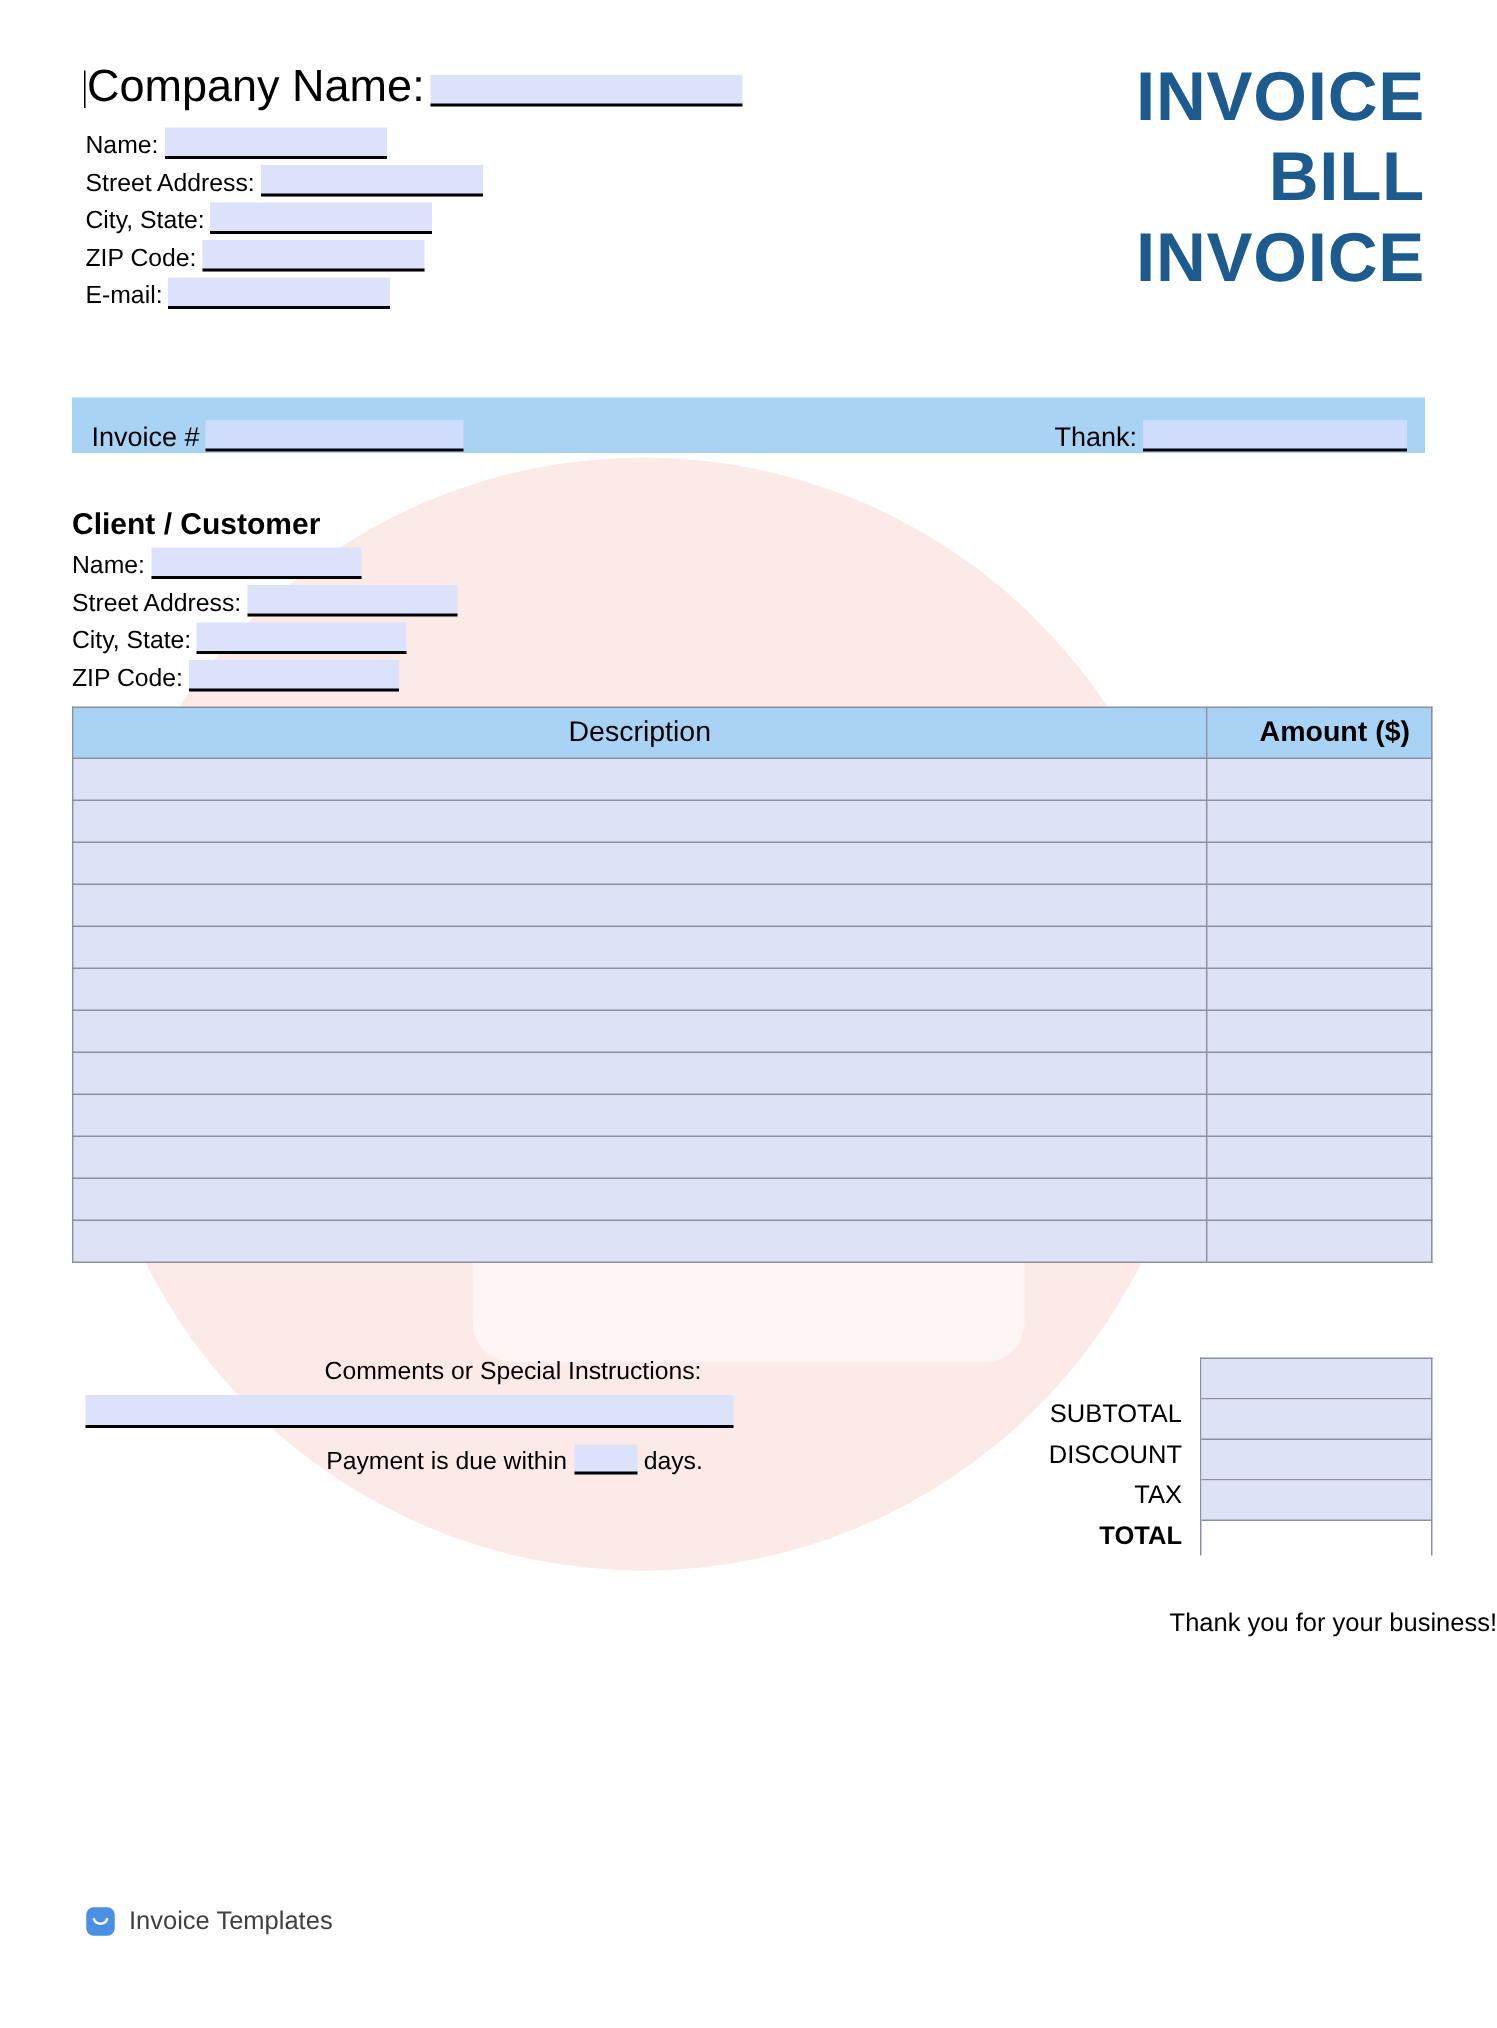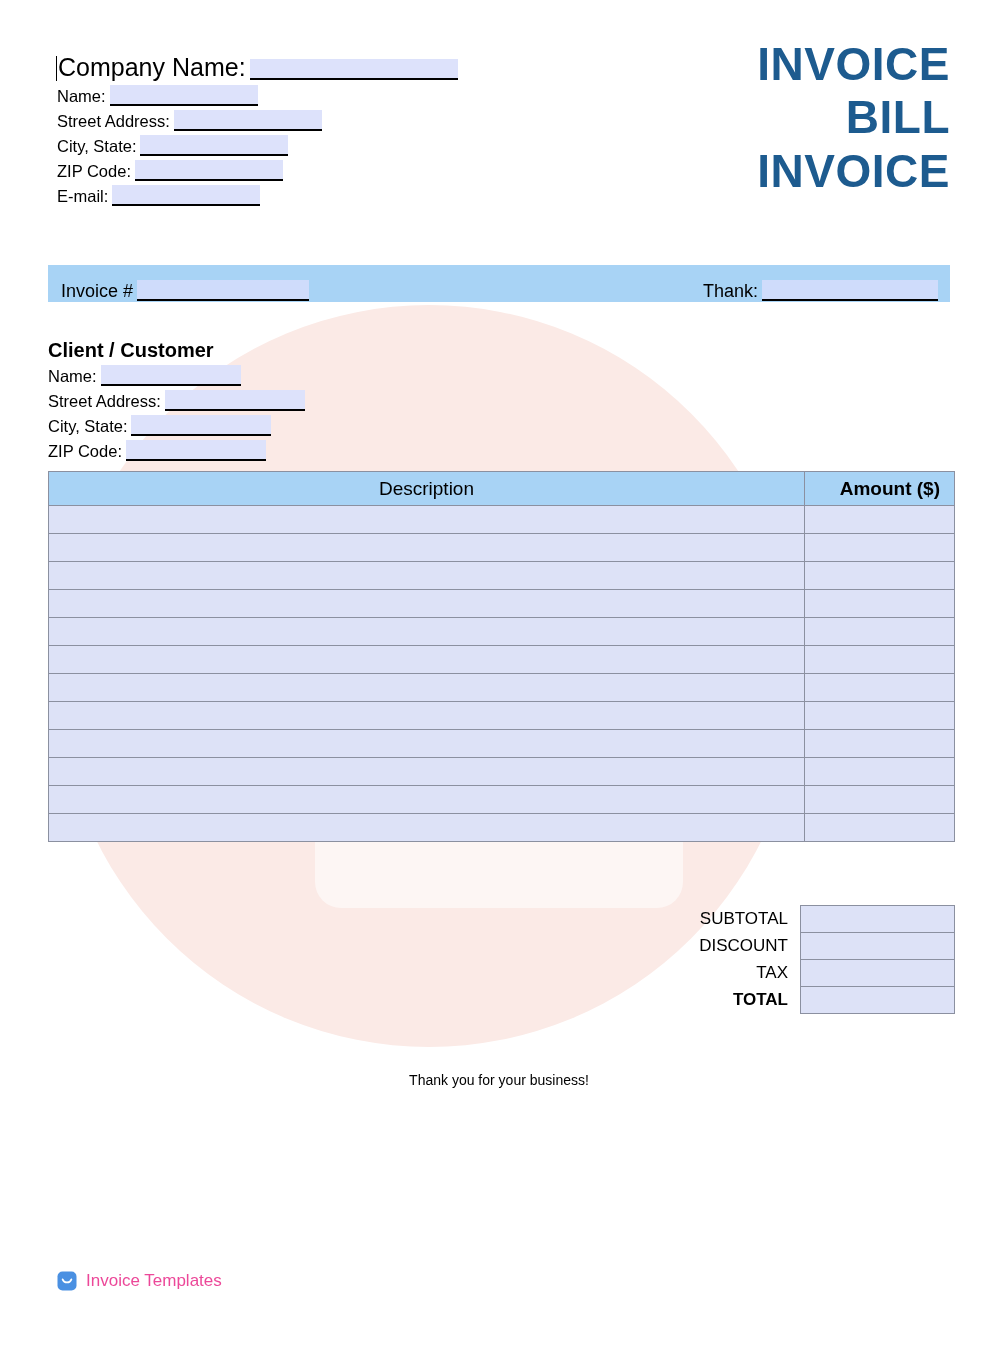--- a/index.html
+++ b/index.html
@@ -53,22 +53,22 @@
     width: 1px;
     height: 25px;
     background: #000;
     vertical-align: -5px;
     margin-right: 1px;
   }
 
   .company-line {
     position: absolute;
     left: 56px;
-    top: 53px;
-    font-size: 25px;
+    top: 41px;
+    font-size: 30px;
     white-space: nowrap;
   }
   .company-line .fld { width: 208px; }
 
   .sub-fields {
     position: absolute;
     left: 57px;
     top: 85px;
     font-size: 16.5px;
   }
@@ -174,21 +174,21 @@
   }
 
   
   .totals {
     position: absolute;
     left: 630px;
     top: 905px;
     display: flex;
     font-size: 17px;
   }
-  .totals .labels { width: 170px; }
+  .totals .labels { width: 170px; margin-top: 24px; }
   .totals .labels div {
     height: 27px;
     line-height: 27px;
     text-align: right;
     padding-right: 12px;
   }
   .totals .labels div.bold { font-weight: bold; }
   .totals .boxes {
     width: 155px;
     border: 1px solid #8b90a0;
@@ -199,33 +199,33 @@
     background: #dde2f7;
     border-bottom: 1px solid #8b90a0;
   }
 
   
   .thanks {
     position: absolute;
     left: 0;
     top: 1072px;
     width: 998px;
-    text-align: center;
-    font-size: 14px;
+    text-align: right;
+    font-size: 17px;
   }
 
   .brand {
     position: absolute;
     left: 57px;
     top: 1271px;
     display: flex;
     align-items: center;
     gap: 9px;
   }
-  .brand-name { font-size: 17px; color: #ec4899; }
+  .brand-name { font-size: 17px; color: #404040; }
 </style>
 </head>
 <body>
 
 <div id="page">
 
   <div id="watermark"></div>
   <svg id="watermark-mark" viewBox="0 0 560 600">
     <rect x="148" y="108" width="264" height="92" rx="34" fill="#ffffff"></rect>
     <rect x="252" y="126" width="56" height="150" fill="#ffffff"></rect>
@@ -343,20 +343,29 @@
             <td></td>
             <td class="col-amt"></td>
           </tr>
           <tr>
             <td></td>
             <td class="col-amt"></td>
           </tr>
         </tbody>
     </table>
 
+    <div class="comments">
+      <div class="comments-label">Comments or Special Instructions:</div>
+      <div class="comment-line"></div>
+      <div class="due-line">
+        <span>Payment is due within</span>
+        <span class="due-blank"></span>
+        <span>days.</span>
+      </div>
+    </div>
 
     <div class="totals">
       <div class="labels" id="totals-labels">
           <div>SUBTOTAL</div>
           <div>DISCOUNT</div>
           <div>TAX</div>
           <div class="bold">TOTAL</div>
         </div>
       <div class="boxes" id="totals-boxes">
           <div></div>

